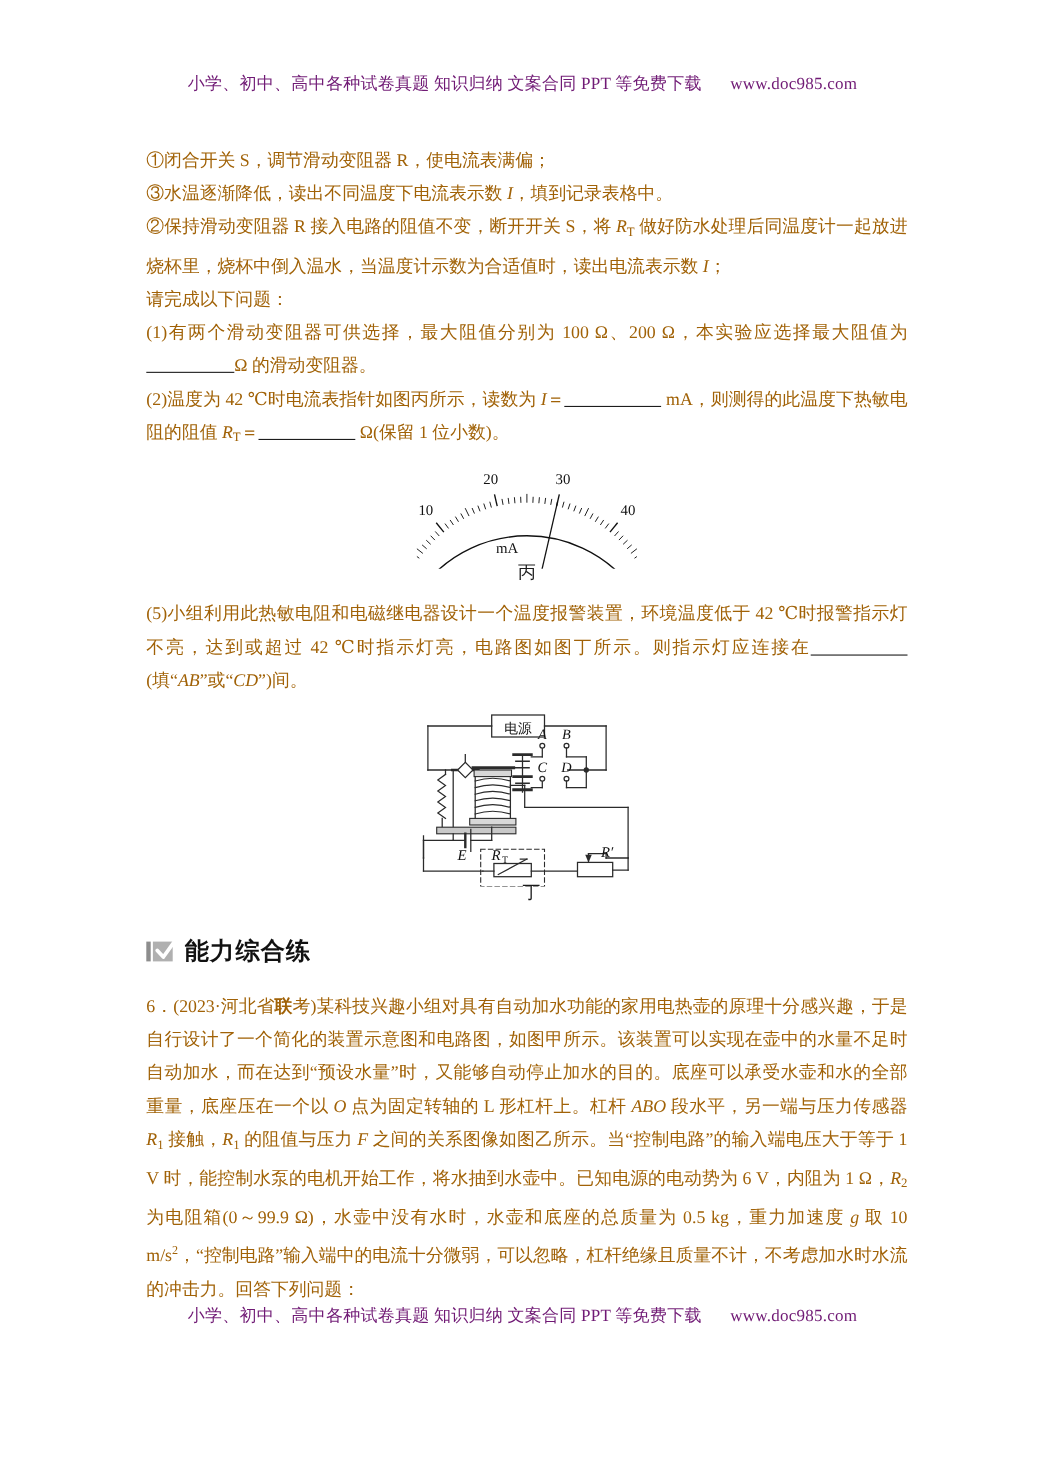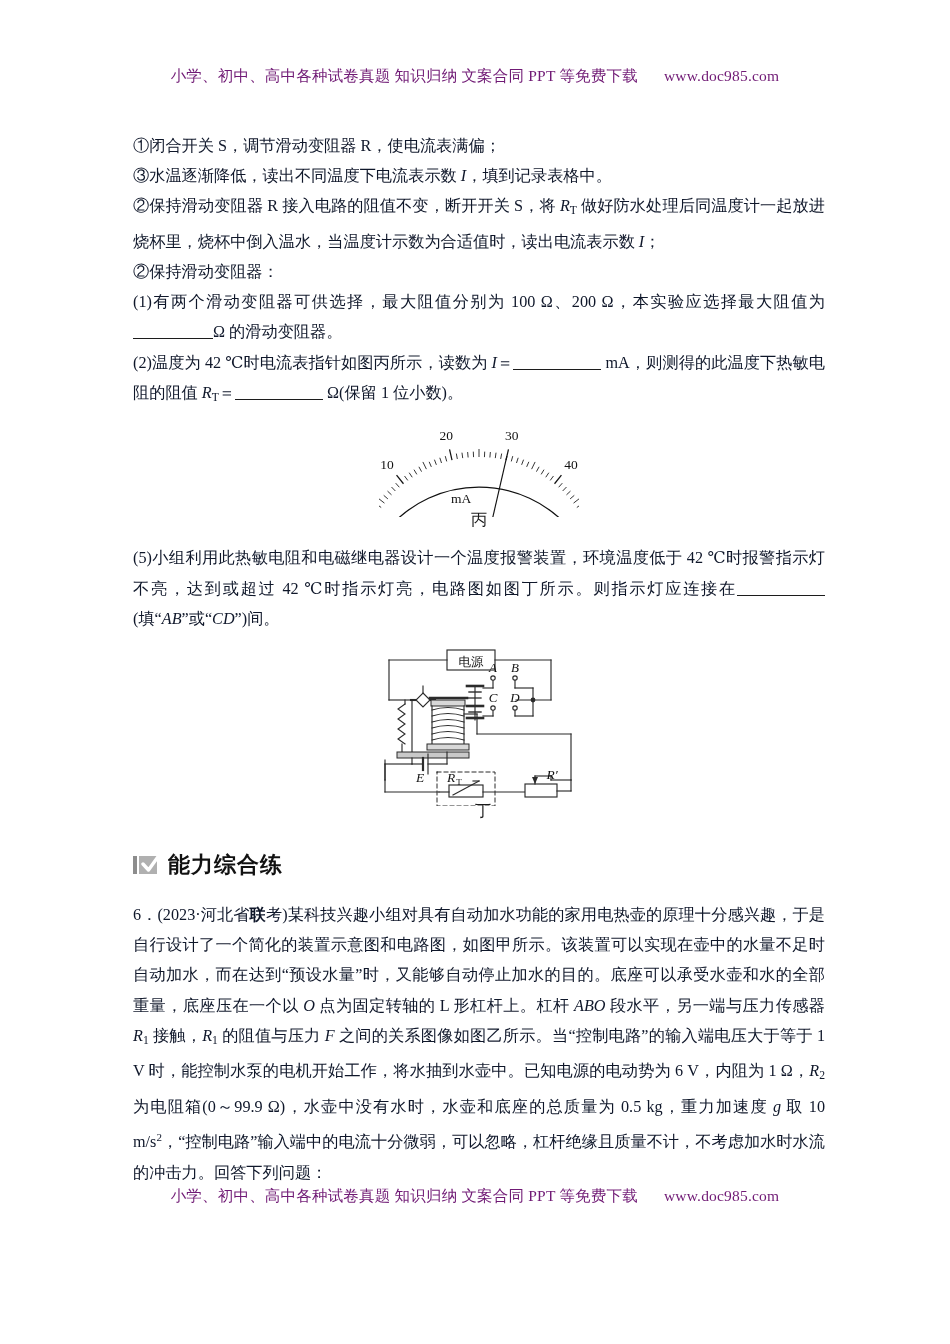--- a/index.html
+++ b/index.html
@@ -44,21 +44,21 @@
     top: 131px;
     width: 692px;
   }
 
   p.tx {
     margin: 0;
     font-size: 16.2px;
     line-height: 30.2px;
     text-align: justify;
     text-justify: inter-ideograph;
-    color: #0f172a;
+    color: #a16207;
   }
 
   .italic { font-style: italic; font-family: "Liberation Serif", serif; }
   .sub { font-size: 0.72em; vertical-align: -0.28em; }
   .rom { font-style: normal; }
   .blank {
     display: inline-block;
     border-bottom: 1.1px solid #1c1c1c;
     vertical-align: -2px;
   }
@@ -163,21 +163,21 @@
   </div>
 
   <div class="body-area">
 
     <p class="tx"><span>①闭合开关 S，调节滑动变阻器 R，使电流表满偏；</span></p>
 
     <p class="tx"><span>③水温逐渐降低，读出不同温度下电流表示数 </span><span class="italic">I</span><span>，填到记录表格中。</span></p>
 
     <p class="tx"><span>②保持滑动变阻器 R 接入电路的阻值不变，断开开关 S，将 </span><span class="italic">R</span><span class="sub rom">T</span><span> 做好防水处理后同温度计一起放进烧杯里，烧杯中倒入温水，当温度计示数为合适值时，读出电流表示数 </span><span class="italic">I</span><span>；</span></p>
 
-    <p class="tx">②保持滑动变阻器：</p>
+    <p class="tx">请完成以下问题：</p>
 
     <p class="tx"><span>(1)有两个滑动变阻器可供选择，最大阻值分别为 100 Ω、200 Ω，本实验应选择最大阻值为</span><span class="blank bk80"></span><span>Ω 的滑动变阻器。</span></p>
 
     <p class="tx"><span>(2)温度为 42 ℃时电流表指针如图丙所示，读数为 </span><span class="italic">I</span><span>＝</span><span class="blank bk88"></span><span> mA，则测得的此温度下热敏电阻的阻值 </span><span class="italic">R</span><span class="sub rom">T</span><span>＝</span><span class="blank bk88"></span><span> Ω(保留 1 位小数)。</span></p>
 
     <div class="fig-bing">
       <div class="svgwrap">
         <svg width="200" height="92" viewBox="0 0 200 92" xmlns="http://www.w3.org/2000/svg">
           <g stroke="#111" fill="none" stroke-width="1.1">
 

